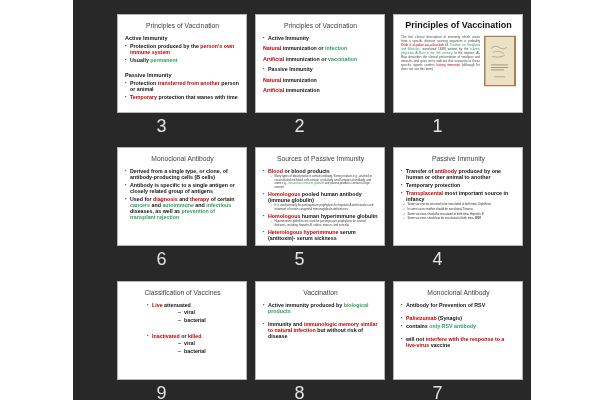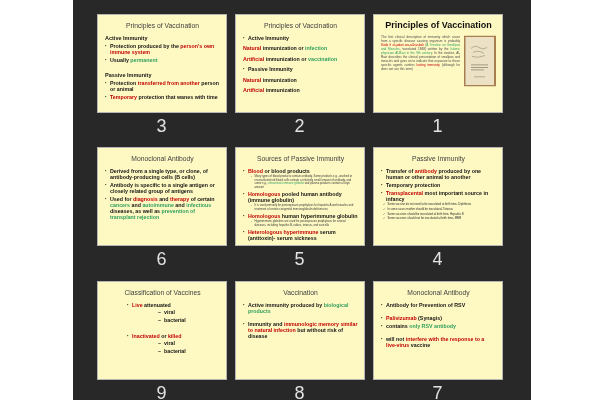--- a/index.html
+++ b/index.html
@@ -2,22 +2,22 @@
 <html><head>
 <meta charset="utf-8">
 <style>
   * { margin:0; padding:0; box-sizing:border-box; }
   html,body { width:600px; height:400px; background:#ffffff; overflow:hidden;
               font-family:"Liberation Sans", sans-serif; }
   .page { position:relative; width:600px; height:400px; background:#ffffff; }
   .canvas { position:absolute; left:73px; top:0; width:458px; height:400px; background:#282828; }
 
   .slide-cell { position:absolute; width:130px; }
-  .slide-card { width:130px; height:99px; background:#fef9c3; border:1px solid #b5b5b5;
-                overflow:hidden; cursor:pointer; }
+  .slide-card { width:130px; height:99px; background:#ffffff; border:1px solid #b5b5b5;
+                overflow:hidden; cursor:pointer;margin-left:20px; }
   .slide-inner { width:258px; height:196px; transform:scale(0.5); transform-origin:0 0;
                  padding:8px 14px 0 14px; color:#141414; }
   .slide-num { width:130px; text-align:center; color:#e2e2e2; font-size:18px;
                margin-top:3px; letter-spacing:1px; }
 
   .slide-title { text-align:center; font-size:13.5px; color:#3f3f3f; font-weight:400;
                  margin:6px 0 10px 0; }
   .slide-title.title-large { font-size:18px; font-weight:700; color:#101010; margin:2px 0 8px 0; }
 
   .line { display:flex; align-items:flex-start; font-size:10.6px; font-weight:700;

